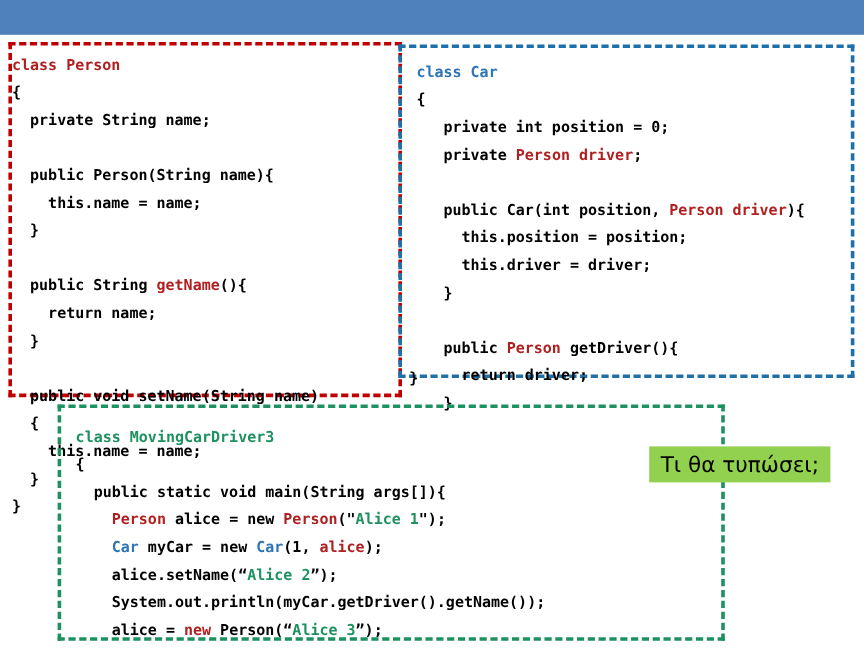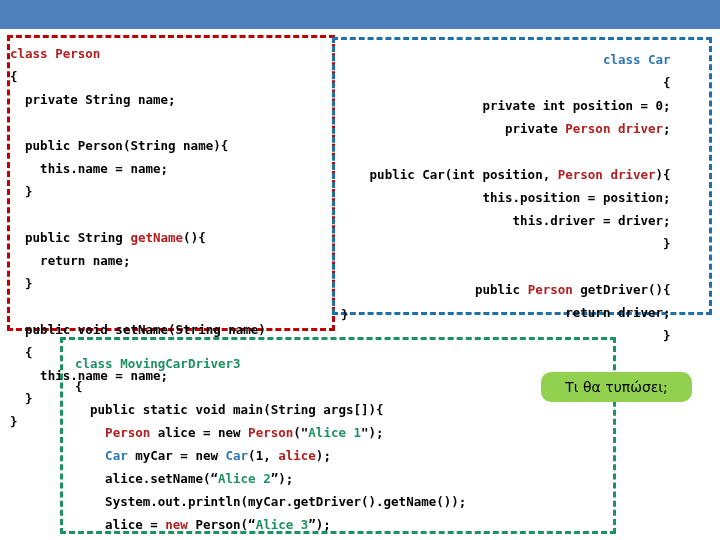--- a/index.html
+++ b/index.html
@@ -23,21 +23,21 @@
     background: #4F81BD;
   }
 
   
   .code-box {
     position: absolute;
     box-sizing: border-box;
     background: transparent;
   }
   .code-box.red    { border: 3px dashed #C00000; }
-  .code-box.blue   { border: 3px dashed #1F6FA8; text-align: right; }
+  .code-box.blue   { border: 3px dashed #1F6FA8; }
   .code-box.green  { border: 3px dashed #1E9160; }
 
   .code-lines {
     position: absolute;
     left: 0; top: 0;
     white-space: pre;
     font-family: "DejaVu Sans Mono", monospace;
     font-size: 12.5px;
     font-weight: bold;
     line-height: 23px;
@@ -73,23 +73,22 @@
     position: absolute;
     left: 541px;
     top: 372px;
     width: 151px;
     height: 30px;
     background: #92D050;
     display: flex;
     align-items: center;
     justify-content: center;
     font-family: "DejaVu Sans", sans-serif;
-    font-size: 14px;
+    font-size: 18px;
     color: #000000;
-    border-radius: 10px;
   }
 </style>
 </head>
 <body>
 
 <div id="top-banner"></div>
 
 <div class="code-box red" style="left:7px; top:35px; width:328px; height:296px;">
   <div class="code-lines" id="person-code"><span class="c-red">class Person</span>
 <span class="c-black">{</span>
@@ -121,21 +120,21 @@
 <span class="c-black">     this.driver = driver;</span>
 <span class="c-black">   }</span>
 
 <span class="c-black">   public </span><span class="c-red">Person</span><span class="c-black"> getDriver(){</span>
 <span class="c-black">     return driver;</span>
 <span class="c-black">   }</span></div>
 </div>
 
 <div id="car-trailing-brace">}</div>
 
-<div class="code-box green" style="left:60px; top:337px; width:556px; height:197px;">
+<div class="code-box green" style="left:48px; top:337px; width:556px; height:197px;">
   <div class="code-lines" id="driver-code"><span class="c-green">class MovingCarDriver3</span>
 <span class="c-black">{</span>
 <span class="c-black">  public static void main(String args[]){</span>
 <span class="c-black">    </span><span class="c-red">Person</span><span class="c-black"> alice = new </span><span class="c-red">Person</span><span class="c-black">("</span><span class="c-green">Alice 1</span><span class="c-black">");</span>
 <span class="c-black">    </span><span class="c-blue">Car</span><span class="c-black"> myCar = new </span><span class="c-blue">Car</span><span class="c-black">(1, </span><span class="c-red">alice</span><span class="c-black">);</span>
 <span class="c-black">    alice.setName(“</span><span class="c-green">Alice 2</span><span class="c-black">”);</span>
 <span class="c-black">    System.out.println(myCar.getDriver().getName());</span>
 <span class="c-black">    alice = </span><span class="c-red">new</span><span class="c-black"> Person(“</span><span class="c-green">Alice 3</span><span class="c-black">”);</span>
 
 

